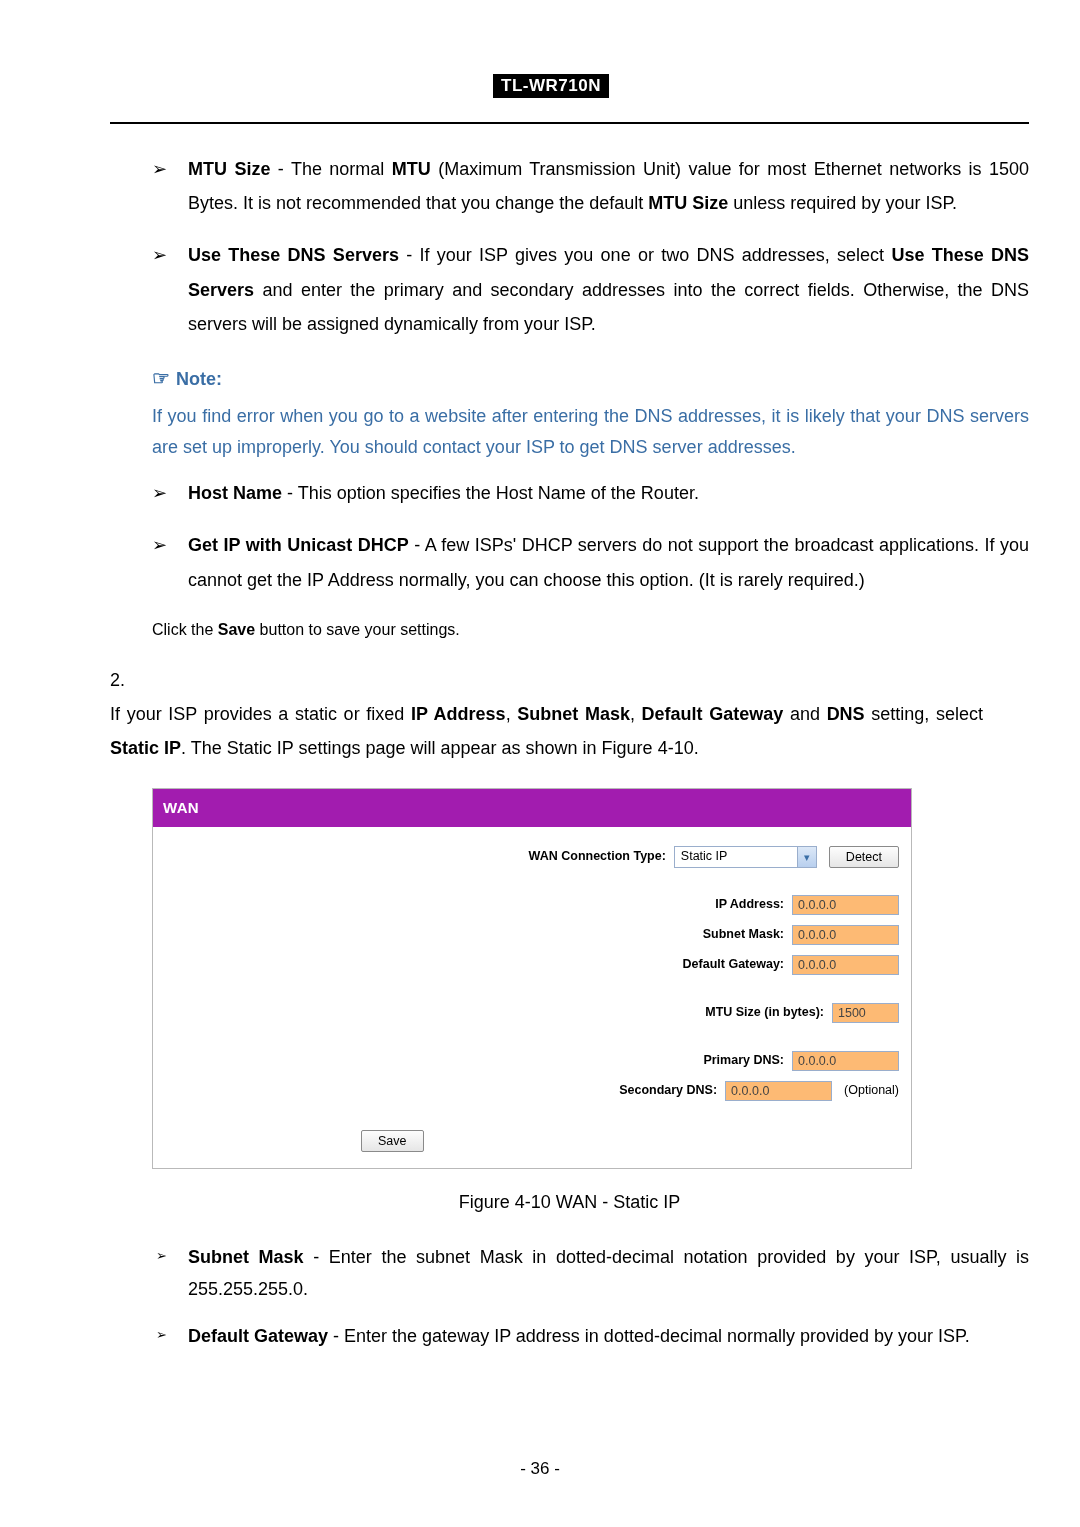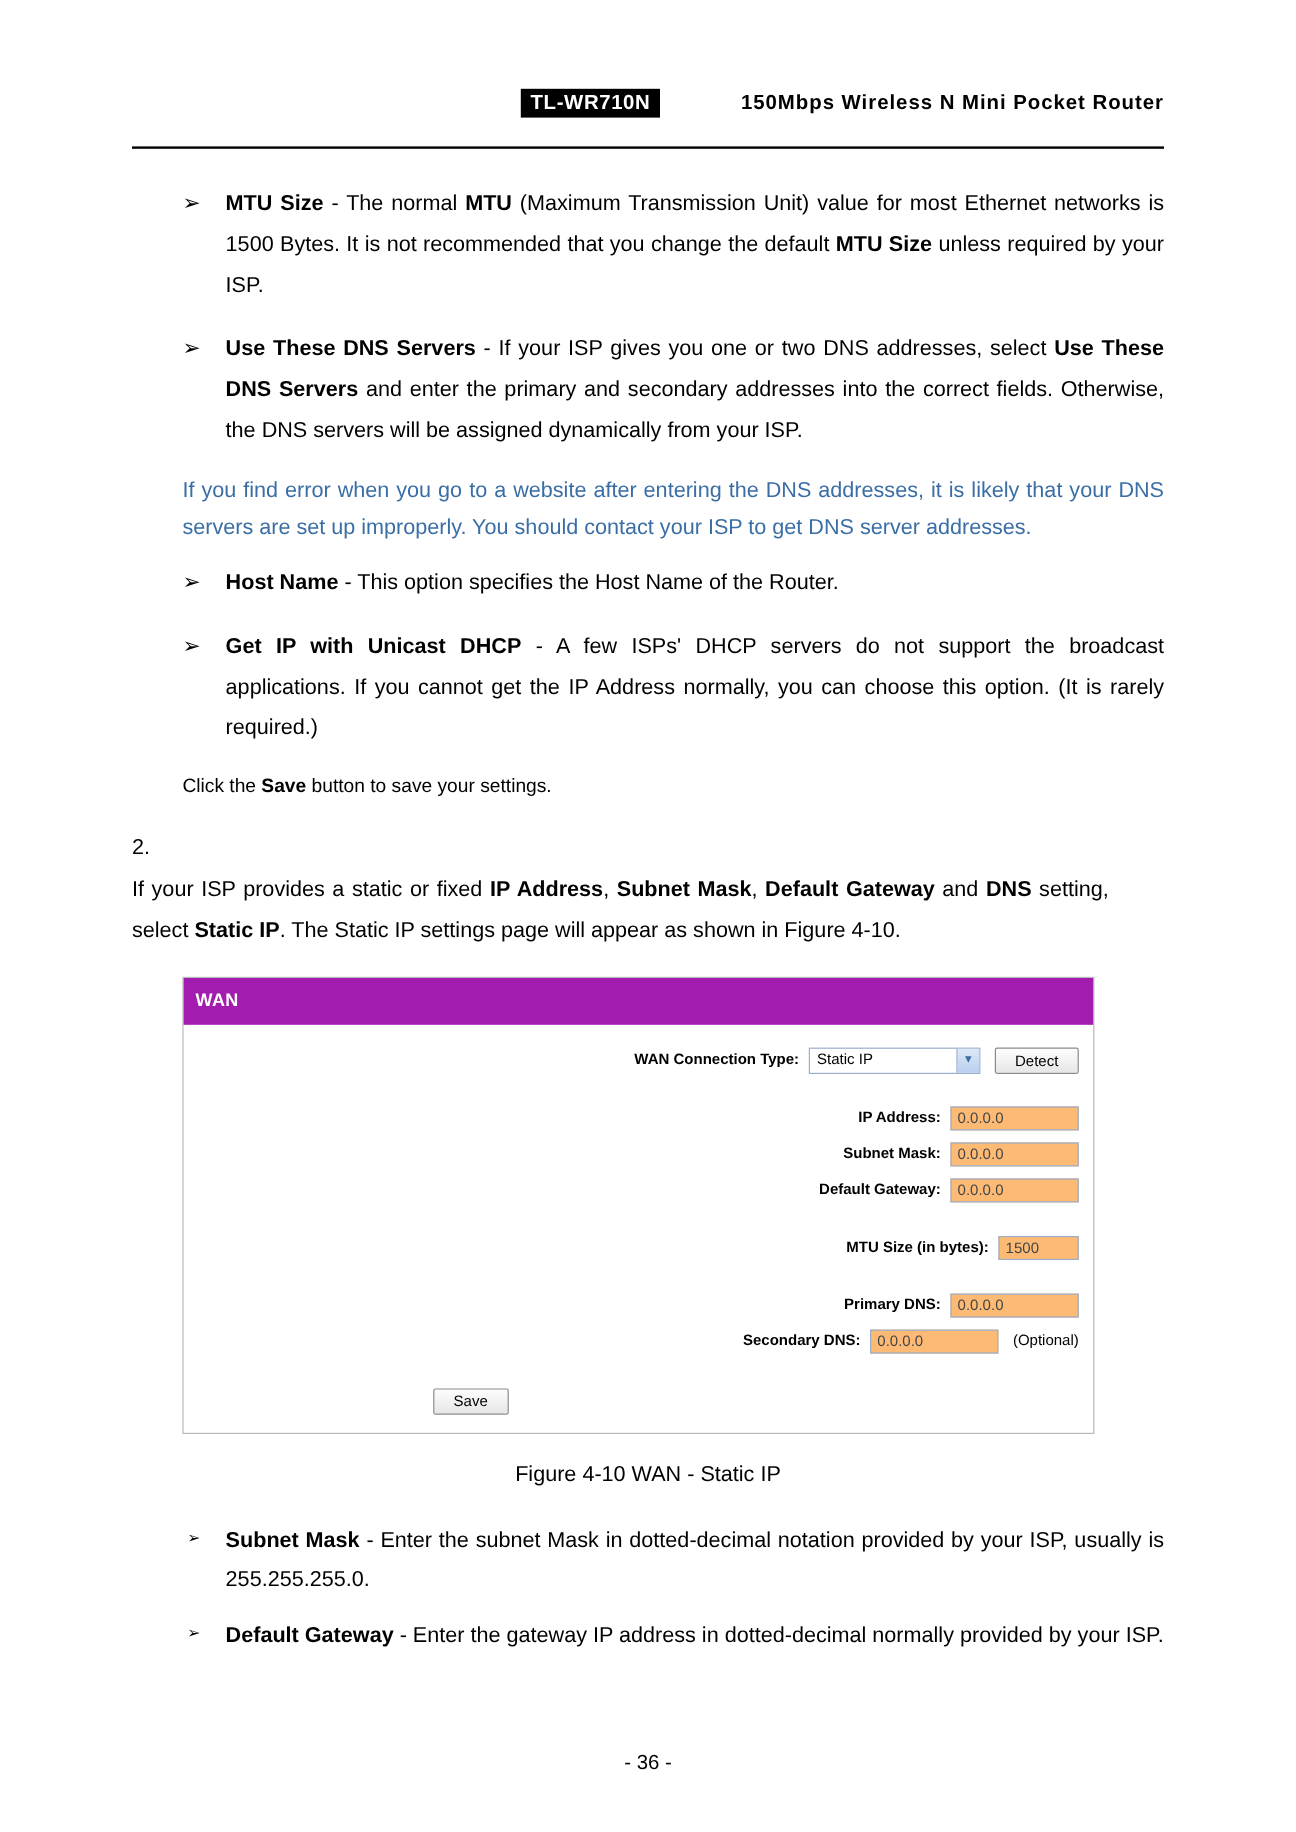--- a/index.html
+++ b/index.html
@@ -7,21 +7,21 @@
     padding: 0;
     background: #fff;
     font-family: Arial, Helvetica, sans-serif;
     color: #000;
   }
   .page {
     width: 1080px;
     height: 1527px;
     position: relative;
     box-sizing: border-box;
-    padding: 74px 110px 60px 110px;
+    padding: 74px 51px 60px 110px;
   }
   .header {
     position: relative;
     height: 28px;
     margin-bottom: 20px;
   }
   .header .model-box {
     position: absolute;
     right: 420px;
     top: 0;
@@ -225,35 +225,37 @@
   }
   b { font-weight: bold; }
 </style>
 </head>
 <body>
 
 <div class="page">
 
   <div class="header">
     <span class="model-box">TL-WR710N</span>
-    <span class="subtitle">150Mbps Wireless N Mini Pocket Router</span>
   </div>
   <hr class="header-rule">
 
   <div class="body">
 
     <ul class="bullets1">
       <li>
         <b>MTU Size</b><span> - </span><span>The normal </span><b>MTU</b><span> (Maximum Transmission Unit) value for most Ethernet networks is 1500 Bytes. It is not recommended that you change the default </span><b>MTU Size</b><span> unless required by your ISP.</span>
       </li>
       <li>
         <b>Use These DNS Servers</b><span> - </span><span>If your ISP gives you one or two DNS addresses, select </span><b>Use These DNS Servers</b><span> and enter the primary and secondary addresses into the correct fields. Otherwise, the DNS servers will be assigned dynamically from your ISP.</span>
       </li>
     </ul>
 
+    <div class="note-line">
+      <span class="hand">☞</span><span>Note:</span>
+    </div>
     <div class="note-text">If you find error when you go to a website after entering the DNS addresses, it is likely that your DNS servers are set up improperly. You should contact your ISP to get DNS server addresses.</div>
 
     <ul class="bullets2">
       <li>
         <b>Host Name</b><span> - </span><span>This option specifies the Host Name of the Router.</span>
       </li>
       <li>
         <b>Get IP with Unicast DHCP</b><span> - </span><span>A few ISPs' DHCP servers do not support the broadcast applications. If you cannot get the IP Address normally, you can choose this option. (It is rarely required.)</span>
       </li>
     </ul>

